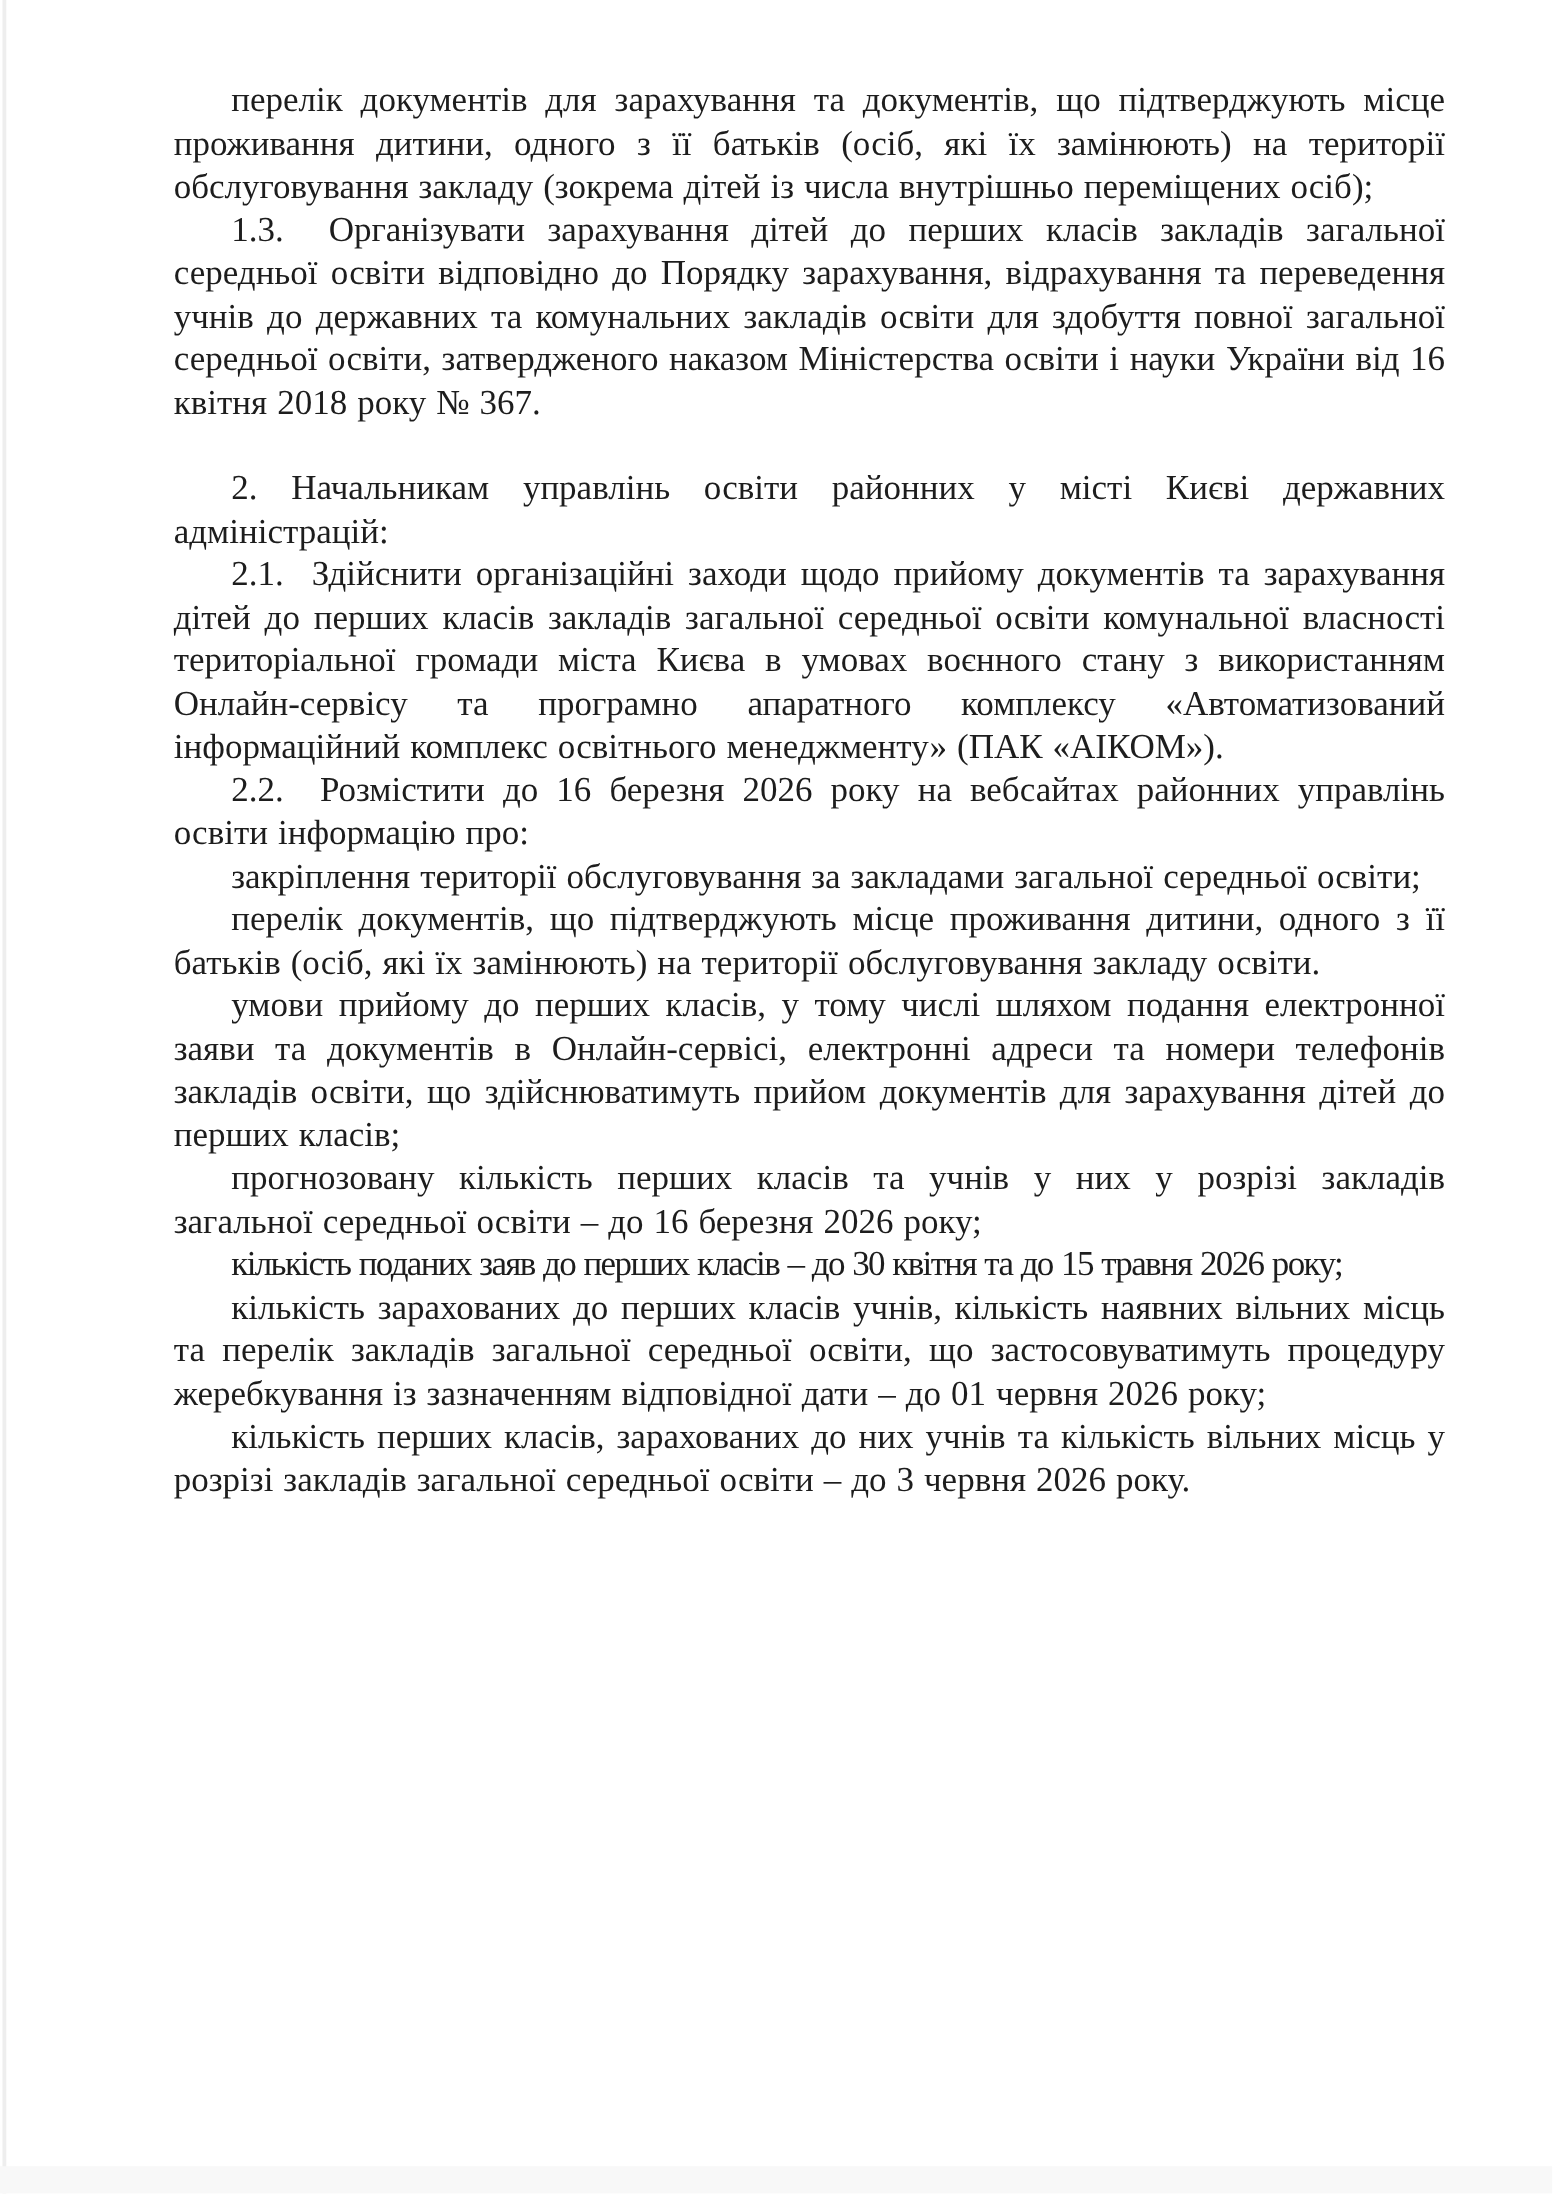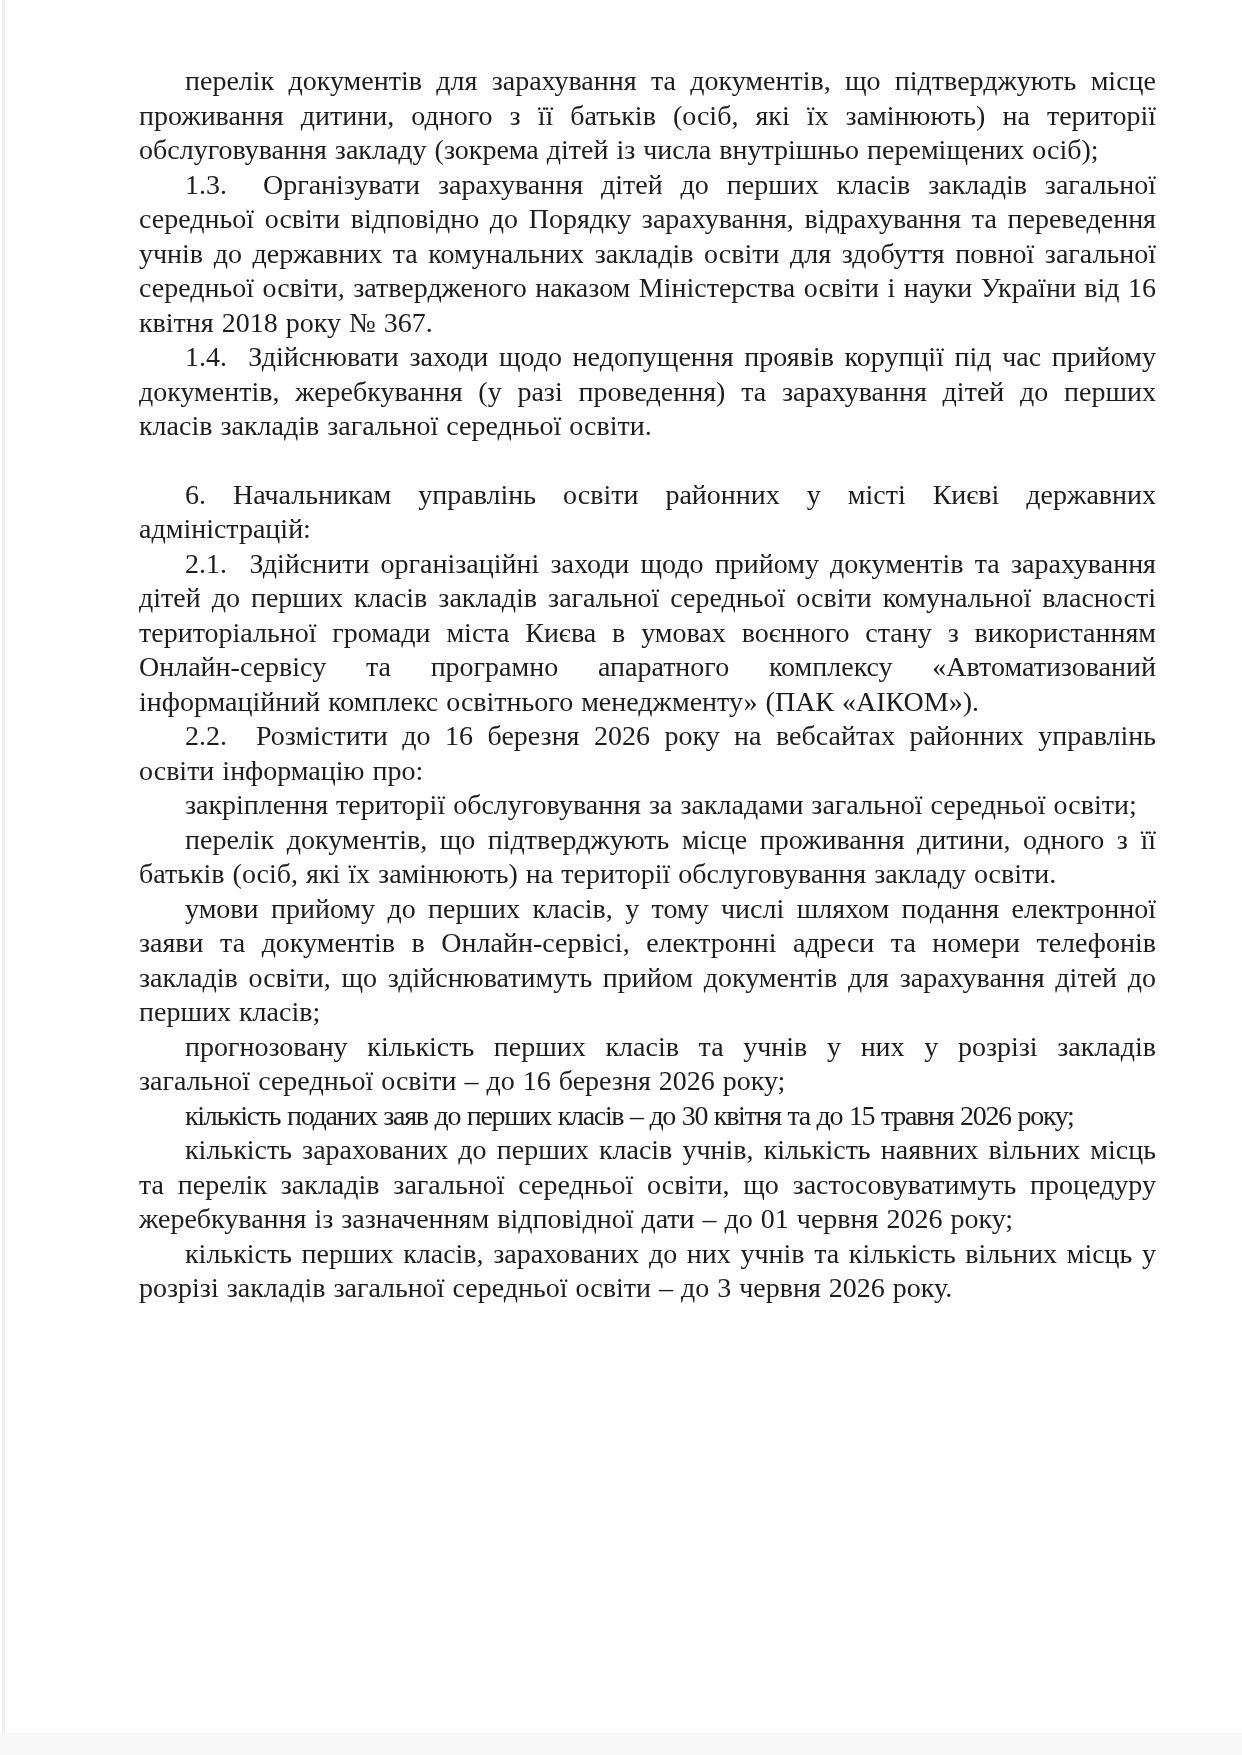--- a/index.html
+++ b/index.html
@@ -60,22 +60,21 @@
 </style>
 </head>
 <body>
 
 <div class="page">
   <div class="edge-line"></div>
 
   <main class="text-block">
     <p>перелік документів для зарахування та документів, що підтверджують місце проживання дитини, одного з її батьків (осіб, які їх замінюють) на території обслуговування закладу (зокрема дітей із числа внутрішньо переміщених осіб);</p>
     <p>1.3.&nbsp; Організувати зарахування дітей до перших класів закладів загальної середньої освіти відповідно до Порядку зарахування, відрахування та переведення учнів до державних та комунальних закладів освіти для здобуття повної загальної середньої освіти, затвердженого наказом Міністерства освіти і науки України від 16 квітня 2018 року № 367.</p>
-    <p>1.4.&nbsp; Здійснювати заходи щодо недопущення проявів корупції під час прийому документів, жеребкування (у разі проведення) та зарахування дітей до перших класів закладів загальної середньої освіти.</p>
-    <p class="section-gap">6. Начальникам управлінь освіти районних у місті Києві державних адміністрацій:</p>
+    <p class="section-gap">2. Начальникам управлінь освіти районних у місті Києві державних адміністрацій:</p>
     <p>2.1.&nbsp; Здійснити організаційні заходи щодо прийому документів та зарахування дітей до перших класів закладів загальної середньої освіти комунальної власності територіальної громади міста Києва в умовах воєнного стану з використанням Онлайн-сервісу та програмно апаратного комплексу «Автоматизований інформаційний комплекс освітнього менеджменту» (ПАК «АІКОМ»).</p>
     <p>2.2.&nbsp; Розмістити до 16 березня 2026 року на вебсайтах районних управлінь освіти інформацію про:</p>
     <p>закріплення території обслуговування за закладами загальної середньої освіти;</p>
     <p>перелік документів, що підтверджують місце проживання дитини, одного з її батьків (осіб, які їх замінюють) на території обслуговування закладу освіти.</p>
     <p>умови прийому до перших класів, у тому числі шляхом подання електронної заяви та документів в Онлайн-сервісі, електронні адреси та номери телефонів закладів освіти, що здійснюватимуть прийом документів для зарахування  дітей до перших класів;</p>
     <p>прогнозовану кількість перших класів та учнів у них у розрізі закладів загальної середньої освіти – до 16 березня 2026 року;</p>
     <p class="tight">кількість поданих заяв до перших класів – до 30 квітня та до 15 травня 2026 року;</p>
     <p>кількість зарахованих до перших класів учнів, кількість наявних вільних місць та перелік закладів загальної середньої освіти, що застосовуватимуть процедуру жеребкування із зазначенням відповідної дати – до 01 червня 2026 року;</p>
     <p>кількість перших класів, зарахованих до них учнів та кількість вільних місць у розрізі закладів загальної середньої освіти – до 3 червня 2026 року.</p>
   </main>

